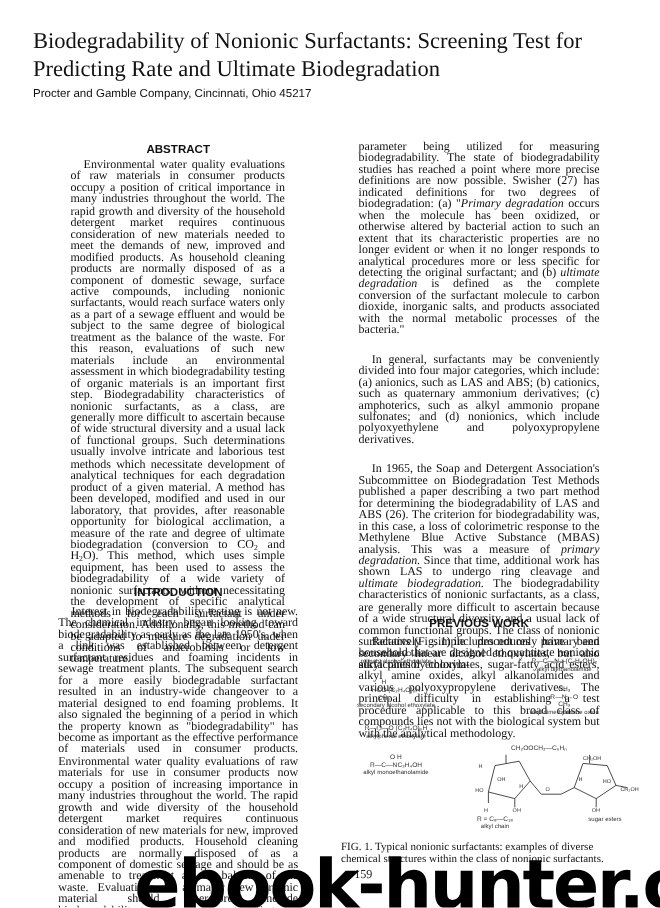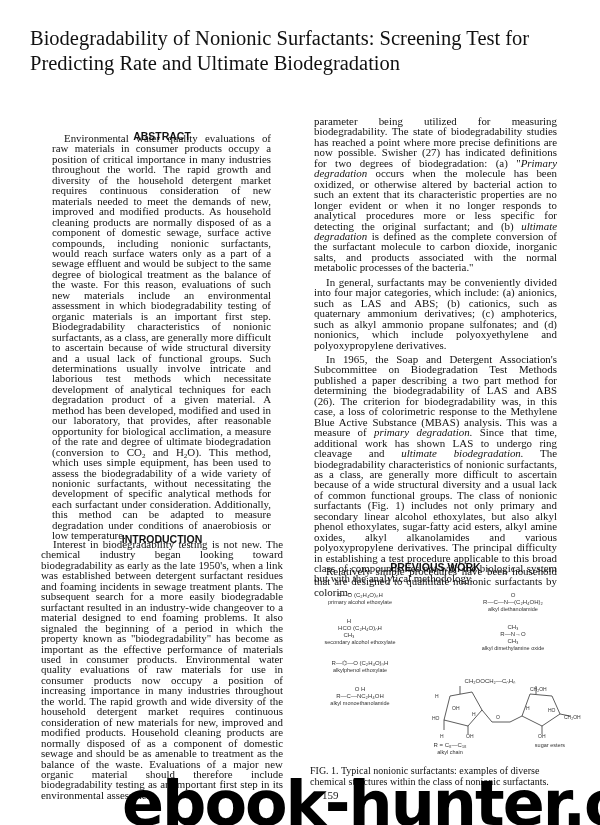--- a/index.html
+++ b/index.html
@@ -1,21 +1,21 @@
 <!DOCTYPE html>
 <html><head>
 <meta charset="utf-8">
 <style>
   html, body { margin:0; padding:0; background:#fff; }
   body { width:600px; height:825px; position:relative; overflow:hidden; color:#111; }
   .title { position:absolute; left:30px; top:26px; width:560px; font-family:Liberation Serif, serif; font-size:20.5px; line-height:25px; color:#111; }
   .author { position:absolute; left:30px; top:78px; font-family:"Liberation Sans", sans-serif; font-size:10.5px; line-height:14px; color:#111; }
   .author b { font-weight:bold; }
   .col { position:absolute; font-family:"Liberation Serif", serif; font-size:10.9px; line-height:10.45px; text-align:justify; color:#111; }
-  .col p { margin:4px; text-indent:12px; }
+  .col p { margin:16px; text-indent:12px; }
   .col p.noind { text-indent:0; }
   .col-left { left:37px; width:250px; }
   .col-right { left:310px; width:251px; }
   .head { font-family:"Liberation Sans", sans-serif; font-weight:bold; font-size:10.5px; text-align:center; line-height:12px;margin-top:16px; }
   .abs-head { position:absolute; left:37px; width:250px; top:114px; }
   .intro-head { position:absolute; left:37px; width:250px; top:517px; }
   .prev-head { position:absolute; left:310px; width:251px; top:545px; }
   #abstract { top:129px; left:48px; width:227px; }
   #intro { top:535px; }
   #right1 { top:112px; }
@@ -28,20 +28,21 @@
   .watermark { position:absolute; left:122px; top:773px; font-family:"DejaVu Sans", sans-serif; font-weight:bold; font-size:62px; line-height:62px; letter-spacing:-2px; color:#000; white-space:nowrap; }
   i { font-style:italic; }
   sub { font-size:7px; vertical-align:-2px; line-height:0; }
 </style>
 </head>
 <body>
 
 <div class="title">Biodegradability of Nonionic Surfactants: Screening Test for Predicting Rate and Ultimate Biodegradation</div>
 
 <div class="author">
+  <div>Procter and Gamble Company, Cincinnati, Ohio 45217</div>
 </div>
 
 <div class="head abs-head">ABSTRACT</div>
 <div class="col" id="abstract">
   <p><span>Environmental water quality evaluations of raw materials in consumer products occupy a position of critical importance in many industries throughout the world. The rapid growth and diversity of the household detergent market requires continuous consideration of new materials needed to meet the demands of new, improved and modified products. As household cleaning products are normally disposed of as a component of domestic sewage, surface active compounds, including nonionic surfactants, would reach surface waters only as a part of a sewage effluent and would be subject to the same degree of biological treatment as the balance of the waste. For this reason, evaluations of such new materials include an environmental assessment in which biodegradability testing of organic materials is an important first step. Biodegradability characteristics of nonionic surfactants, as a class, are generally more difficult to ascertain because of wide structural diversity and a usual lack of functional groups. Such determinations usually involve intricate and laborious test methods which necessitate development of analytical techniques for each degradation product of a given material. A method has been developed, modified and used in our laboratory, that provides, after reasonable opportunity for biological acclimation, a measure of the rate and degree of ultimate biodegradation (conversion to CO</span><sub>2</sub><span> and H</span><sub>2</sub><span>O). This method, which uses simple equipment, has been used to assess the biodegradability of a wide variety of nonionic surfactants, without necessitating the development of specific analytical methods for each surfactant under consideration. Additionally, this method can be adapted to measure degradation under conditions of anaerobiosis or low temperature.</span></p>
 </div>
 
 <div class="head intro-head">INTRODUCTION</div>
 <div class="col col-left" id="intro">
   <p>Interest in biodegradability testing is not new. The chemical industry began looking toward biodegradability as early as the late 1950's, when a link was established between detergent surfactant residues and foaming incidents in sewage treatment plants. The subsequent search for a more easily biodegradable surfactant resulted in an industry-wide changeover to a material designed to end foaming problems. It also signaled the beginning of a period in which the property known as "biodegradability" has become as important as the effective performance of materials used in consumer products. Environmental water quality evaluations of raw materials for use in consumer products now occupy a position of increasing importance in many industries throughout the world. The rapid growth and wide diversity of the household detergent market requires continuous consideration of new materials for new, improved and modified products. Household cleaning products are normally disposed of as a component of domestic sewage and should be as amenable to treatment as the balance of the waste. Evaluations of a major new organic material should therefore include biodegradability testing as an important first step in its environmental assessment.</p>

